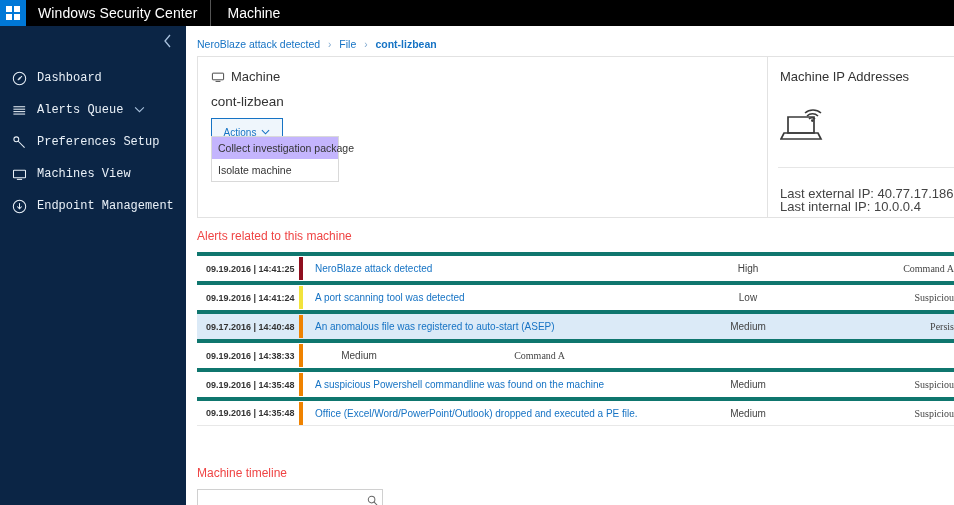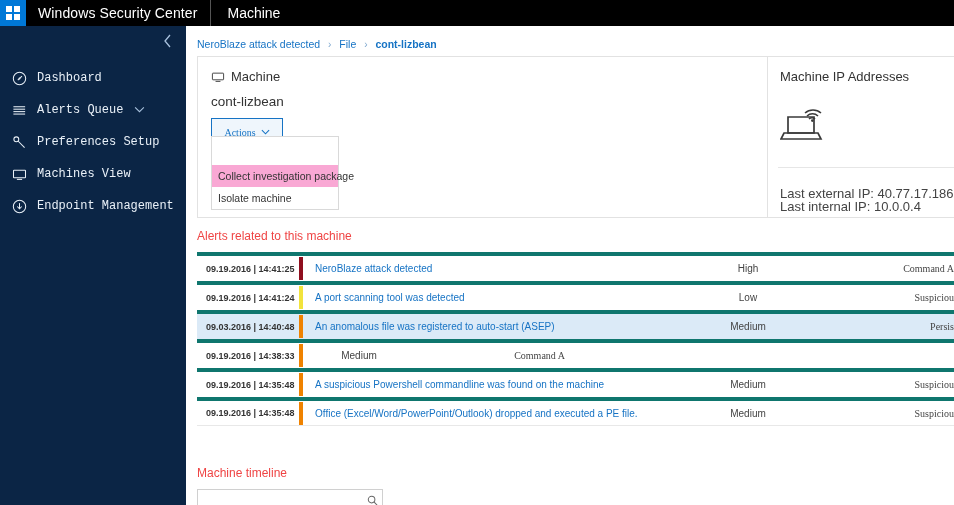--- a/index.html
+++ b/index.html
@@ -197,21 +197,20 @@
     border: 1px solid #1673c4;
     background: #eff6fc;
     color: #1673c4;
     font-size: 10px;
     display: flex;
     align-items: center;
     justify-content: center;
     box-sizing: border-box;
     cursor: pointer;
     white-space: nowrap;
-    font-family: Liberation Serif, serif;
   }
   .actions-btn .caret {
     margin-left: 5px;
     font-size: 9px;
   }
 
   .dropdown {
     position: absolute;
     top: 79px; left: 13px;
     width: 128px;
@@ -224,21 +223,21 @@
     height: 22px;
     display: flex;
     align-items: center;
     padding-left: 6px;
     font-size: 10.5px;
     color: #333333;
     cursor: pointer;
     box-sizing: border-box;
     white-space: nowrap;
   }
-  .dd-item.hover { background: #f9a8d4; margin-top: 28px; }
+  .dd-item.hover { background: #c4b5fd; }
 
   .ip-title {
     position: absolute;
     top: 12px; left: 12px;
     font-size: 13px;
     color: #333333;
     white-space: nowrap;
   }
   .ip-icon {
     position: absolute;
@@ -517,21 +516,21 @@
 
     <div class="arow">
       <div class="a-time">09.19.2016 | 14:41:24</div>
       <div class="a-sevbar" style="background:#f2e33c"></div>
       <div class="a-title">A port scanning tool was detected</div>
       <div class="a-sev">Low</div>
       <div class="a-cat">Suspiciou</div>
     </div>
 
     <div class="arow selected">
-      <div class="a-time">09.03.2016 | 14:40:48</div>
+      <div class="a-time">09.17.2016 | 14:40:48</div>
       <div class="a-sevbar" style="background:#ef8200"></div>
       <div class="a-title">An anomalous file was registered to auto-start (ASEP)</div>
       <div class="a-sev">Medium</div>
       <div class="a-cat">Persis</div>
     </div>
 
     <div class="arow">
       <div class="a-time">09.19.2016 | 14:38:33</div>
       <div class="a-sevbar" style="background:#ef8200"></div>
       <div class="a-sev">Medium</div>

